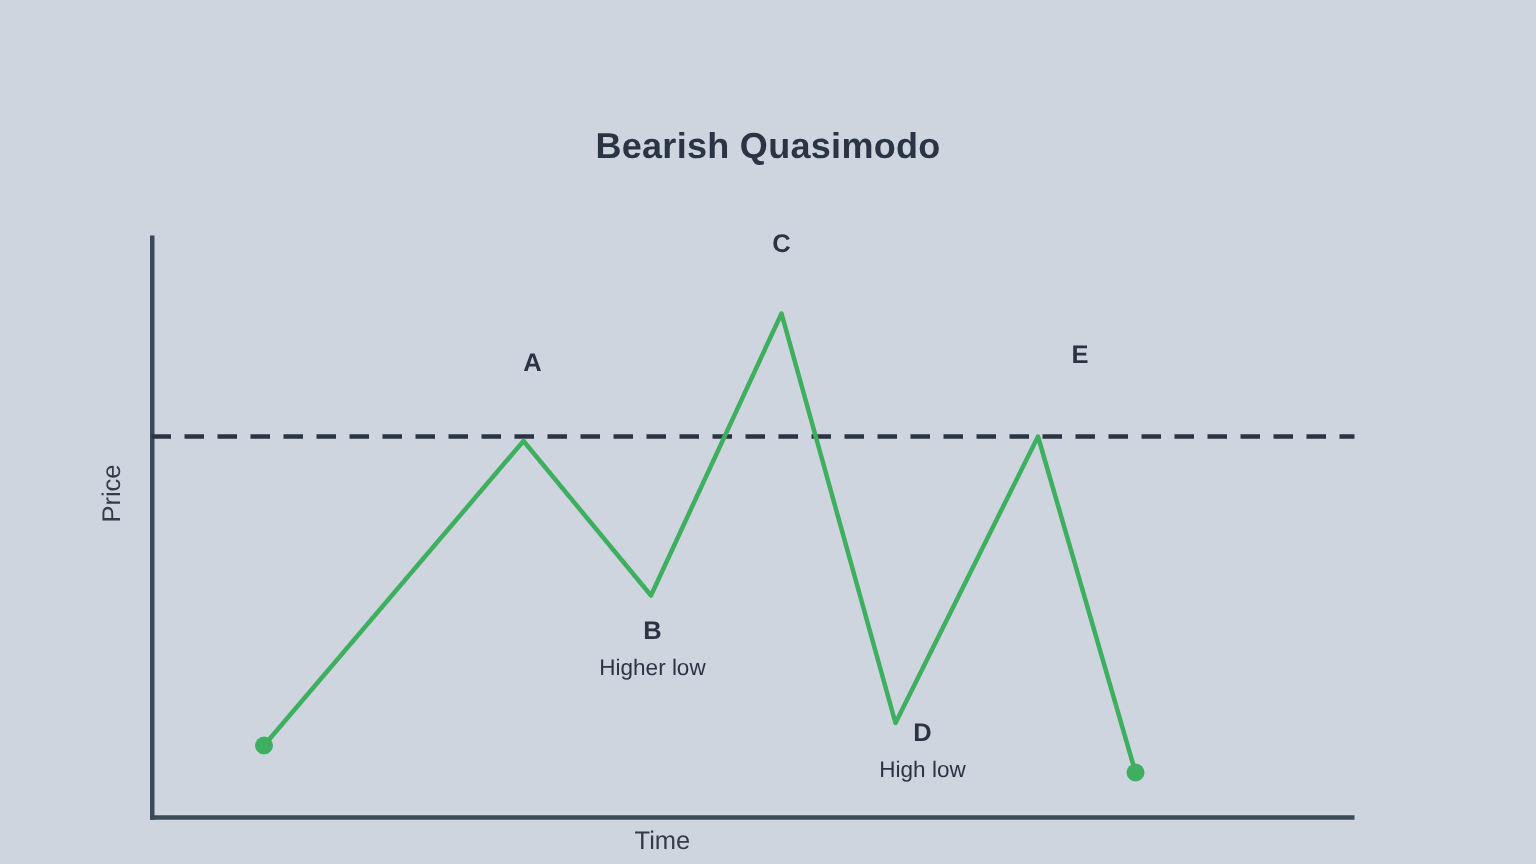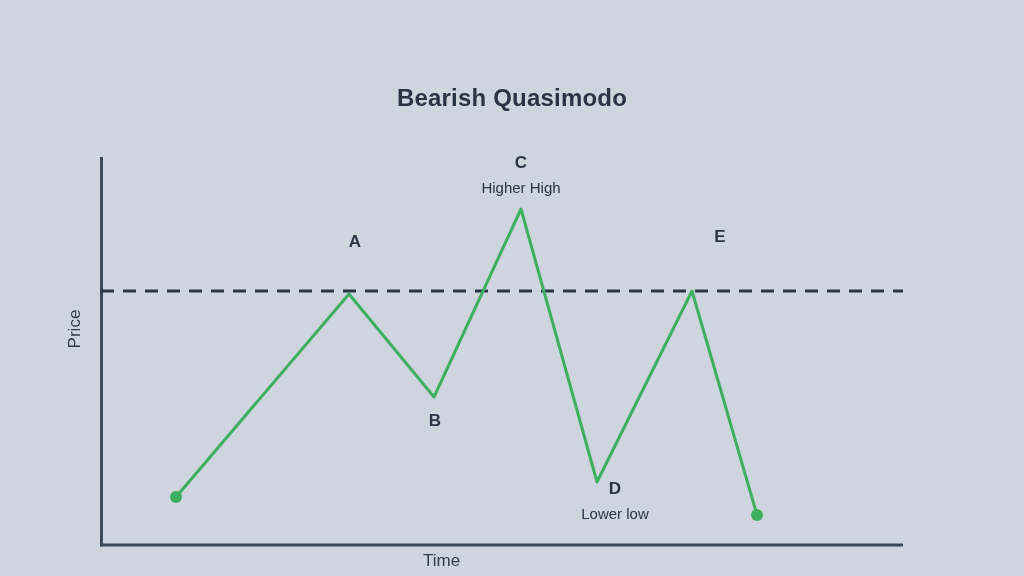--- a/index.html
+++ b/index.html
@@ -92,29 +92,29 @@
 
   <div class="axis-label" id="ylabel">Price</div>
   <div class="axis-label" id="xlabel">Time</div>
 
   <div class="pt-group" style="left:265px; top:203px;">
     <div class="pt-letter">A</div>
   </div>
 
   <div class="pt-group" style="left:345px; top:382px;">
     <div class="pt-letter">B</div>
+    <div class="pt-desc">Higher low</div>
   </div>
 
   <div class="pt-group" style="left:431px; top:124px;">
     <div class="pt-letter">C</div>
-    <div class="pt-desc">Higher High</div>
   </div>
 
   <div class="pt-group" style="left:525px; top:450px;">
     <div class="pt-letter">D</div>
-    <div class="pt-desc">Lower low</div>
+    <div class="pt-desc">High low</div>
   </div>
 
   <div class="pt-group" style="left:630px; top:198px;">
     <div class="pt-letter">E</div>
   </div>
 
 </div>
 
 </body></html>

